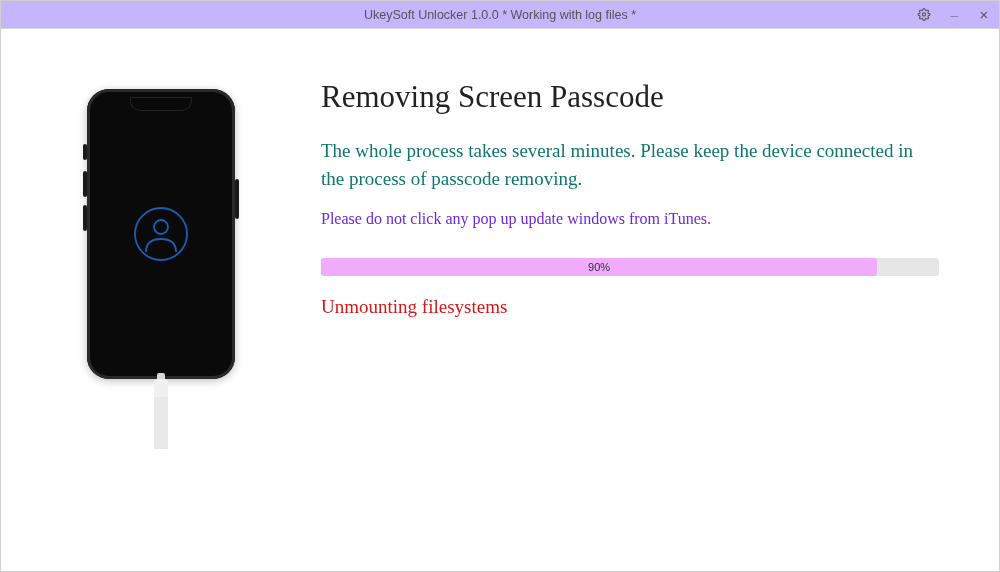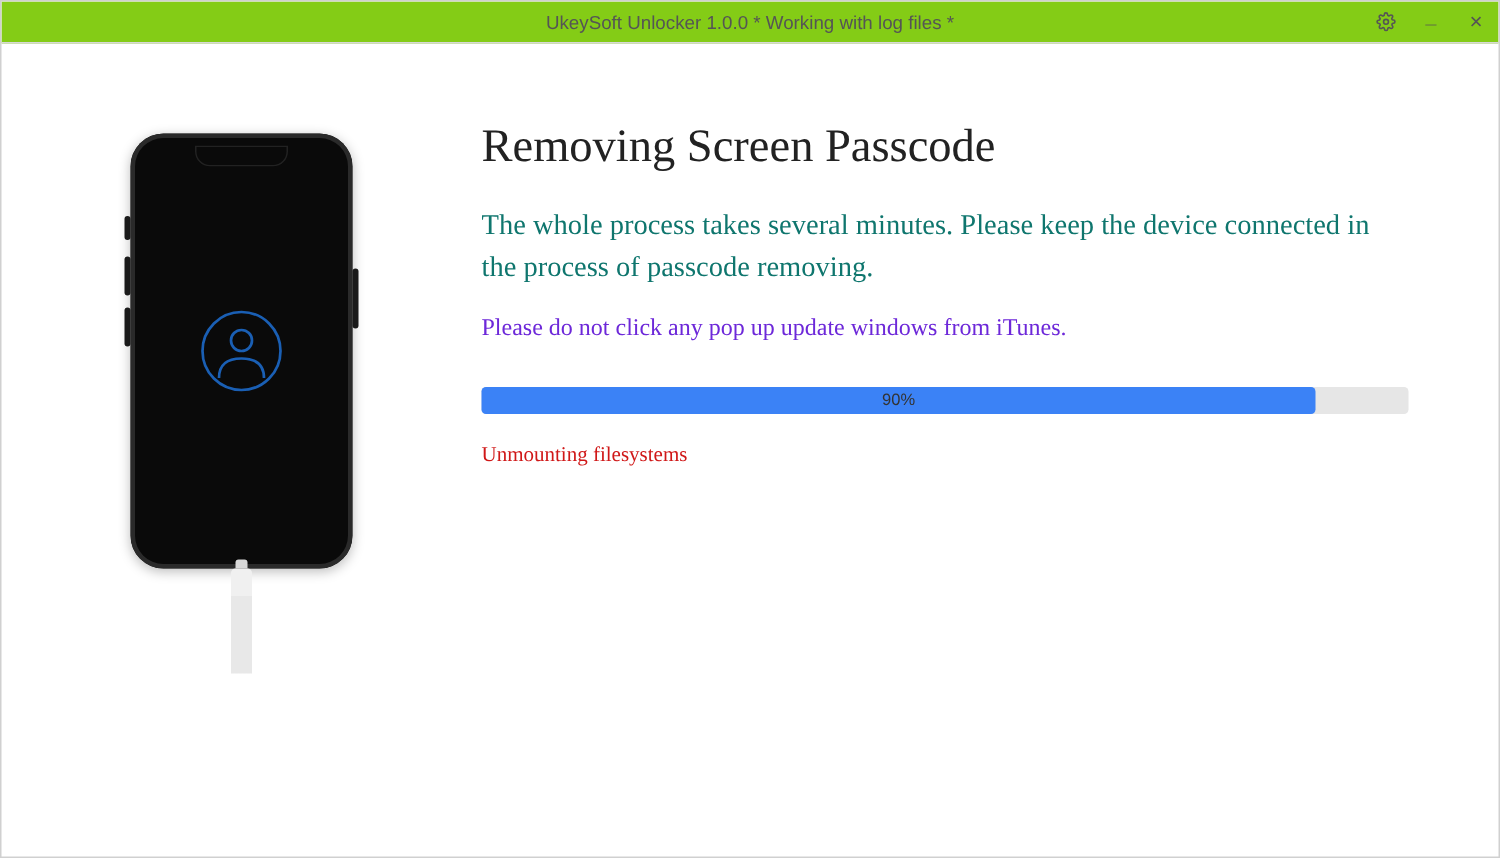--- a/index.html
+++ b/index.html
@@ -6,21 +6,21 @@
     body {
       width: 1000px;
       height: 572px;
       font-family: "Times New Roman", Times, serif;
       background: #ffffff;
       overflow: hidden;
       border: 1px solid #d0d0d0;
     }
     .titlebar {
       height: 28px;
-      background: #84cc16;
+      background: #c4b5fd;
       display: flex;
       align-items: center;
       position: relative;
       border-bottom: 1px solid #d8d8d8;
       padding-left: 44px;
     }
     .titlebar-title {
       position: absolute;
       left: 50%;
       transform: translateX(-50%);
@@ -134,36 +134,36 @@
     .progress-track {
       width: 618px;
       height: 18px;
       background: #e6e6e6;
       border-radius: 3px;
       position: relative;
       margin-bottom: 20px;
     }
     .progress-fill {
       height: 100%;
-      background: #3b82f6;
+      background: #f0abfc;
       border-radius: 3px;
       position: relative;
       margin-top: 12px;
     }
     .progress-label {
       position: absolute;
       left: 50%;
       top: 50%;
       transform: translate(-50%, -50%);
       font-size: 11px;
       color: #333;
       font-family: Arial, sans-serif;
     }
     .status {
-      font-size: 14px;
+      font-size: 19px;
       color: #d01818;
     }
   </style>
 </head>
 <body>
 
 <div class="titlebar">
   <span class="titlebar-title">UkeySoft Unlocker 1.0.0 * Working with log files *</span>
   <div class="titlebar-controls">
     <span>

